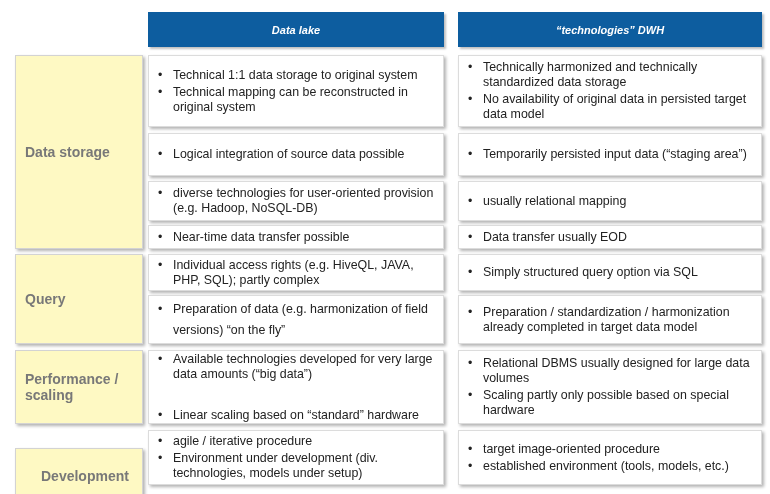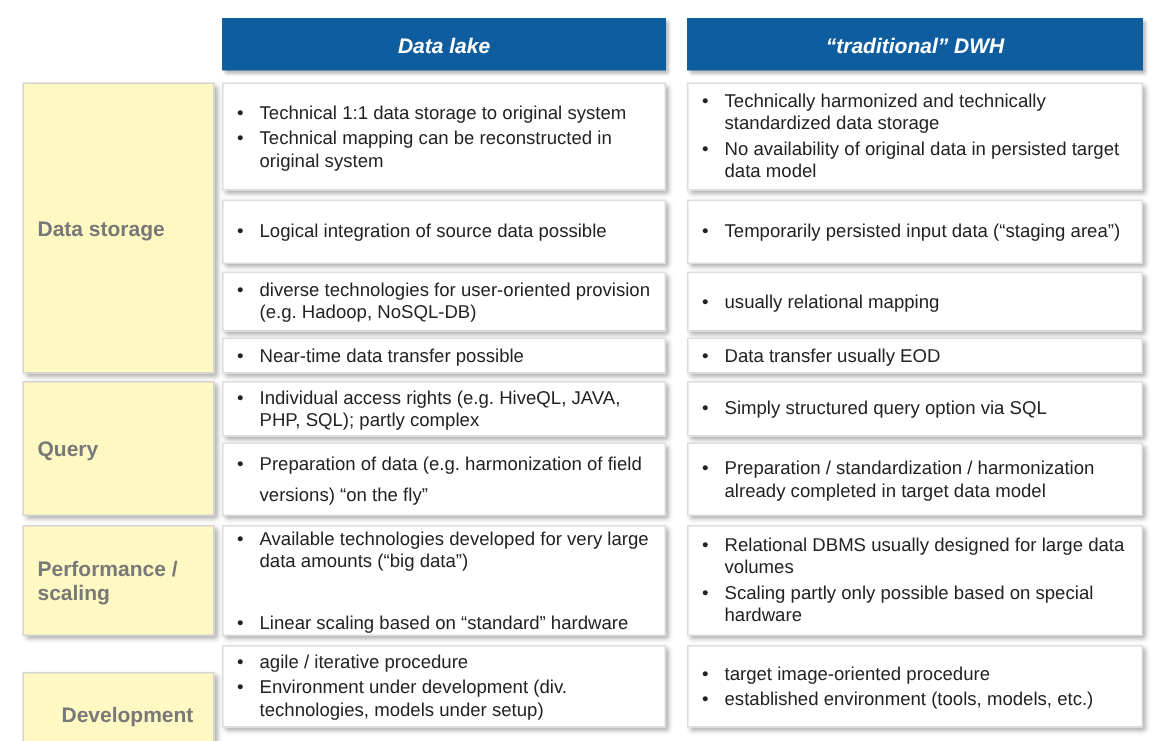--- a/index.html
+++ b/index.html
@@ -1,19 +1,19 @@
 <!DOCTYPE html>
 <html><head>
 <meta charset="utf-8">
 <style>
   html, body { margin: 0; padding: 0; background: #ffffff; }
   body { width: 770px; height: 494px; position: relative; overflow: hidden;
          font-family: "Liberation Sans", sans-serif; color: #222; }
   .hdr { position: absolute; top: 12px; height: 35px; background: #0d5d9f;
-         color: #fff; font-weight: bold; font-style: italic; font-size: 14px;
+         color: #fff; font-weight: bold; font-style: italic; font-size: 11px;
          display: flex; align-items: center; justify-content: center;
          box-shadow: 2px 2px 2px rgba(0,0,0,0.25); }
   .lbl { position: absolute; left: 15px; width: 128px; background: #fef9c3;
          box-shadow: 2px 2px 3px rgba(0,0,0,0.3); border: 1px solid #d3d3d3;
          box-sizing: border-box; display: flex; align-items: center;
          padding-left: 9px; color: #787878; font-weight: bold; font-size: 14px;
          line-height: 16px; }
   .cell { position: absolute; background: #fff; border: 1px solid #dcdcdc;
           box-sizing: border-box; box-shadow: 2px 2px 3px rgba(0,0,0,0.3);
           display: flex; flex-direction: column; justify-content: center;
@@ -24,21 +24,21 @@
   .item::before { content: "•"; position: absolute; left: 1px; top: 0; }
   .item.loose { line-height: 21px; }
 </style>
 </head>
 <body>
 
 <div class="hdr" style="left:148px;width:296px;">
   <span>Data lake</span>
 </div>
 <div class="hdr" style="left:458px;width:304px;">
-  <span>“traditional” DWH</span>
+  <span>“technologies” DWH</span>
 </div>
 
 <div class="lbl" style="top:55px;height:194px;">
   <span>Data storage</span>
 </div>
 <div class="lbl" style="top:254px;height:90px;">
   <span>Query</span>
 </div>
 <div class="lbl" style="top:350px;height:74px;">
   <span style="width:100px;">Performance / scaling</span>

